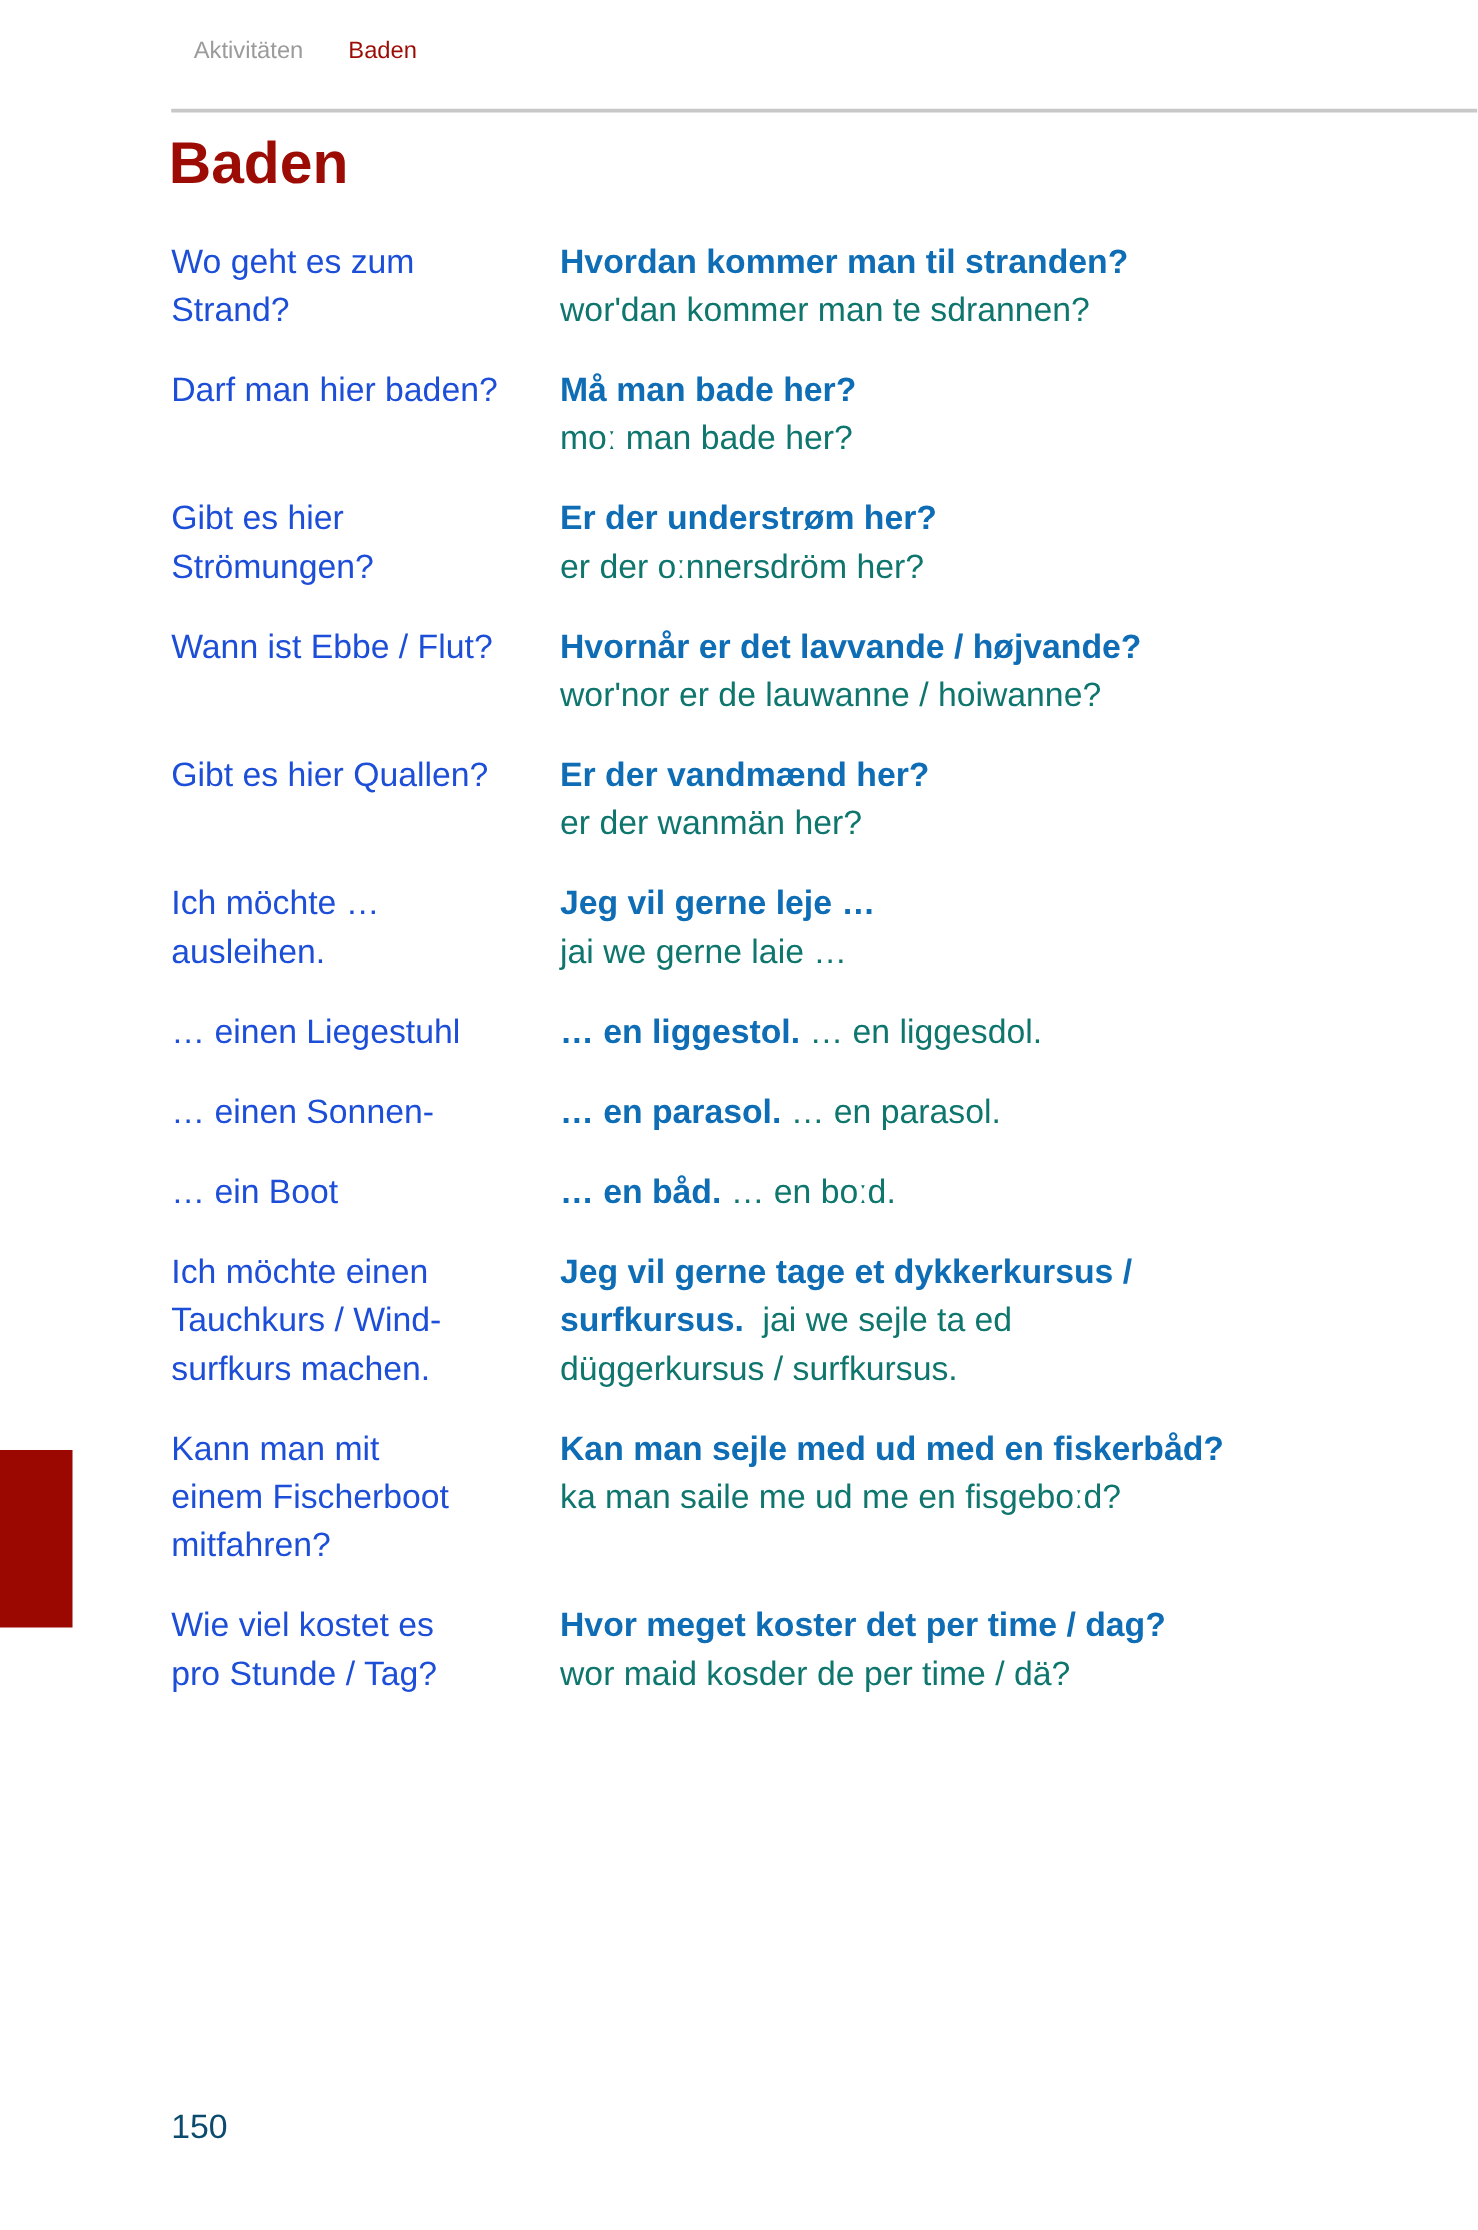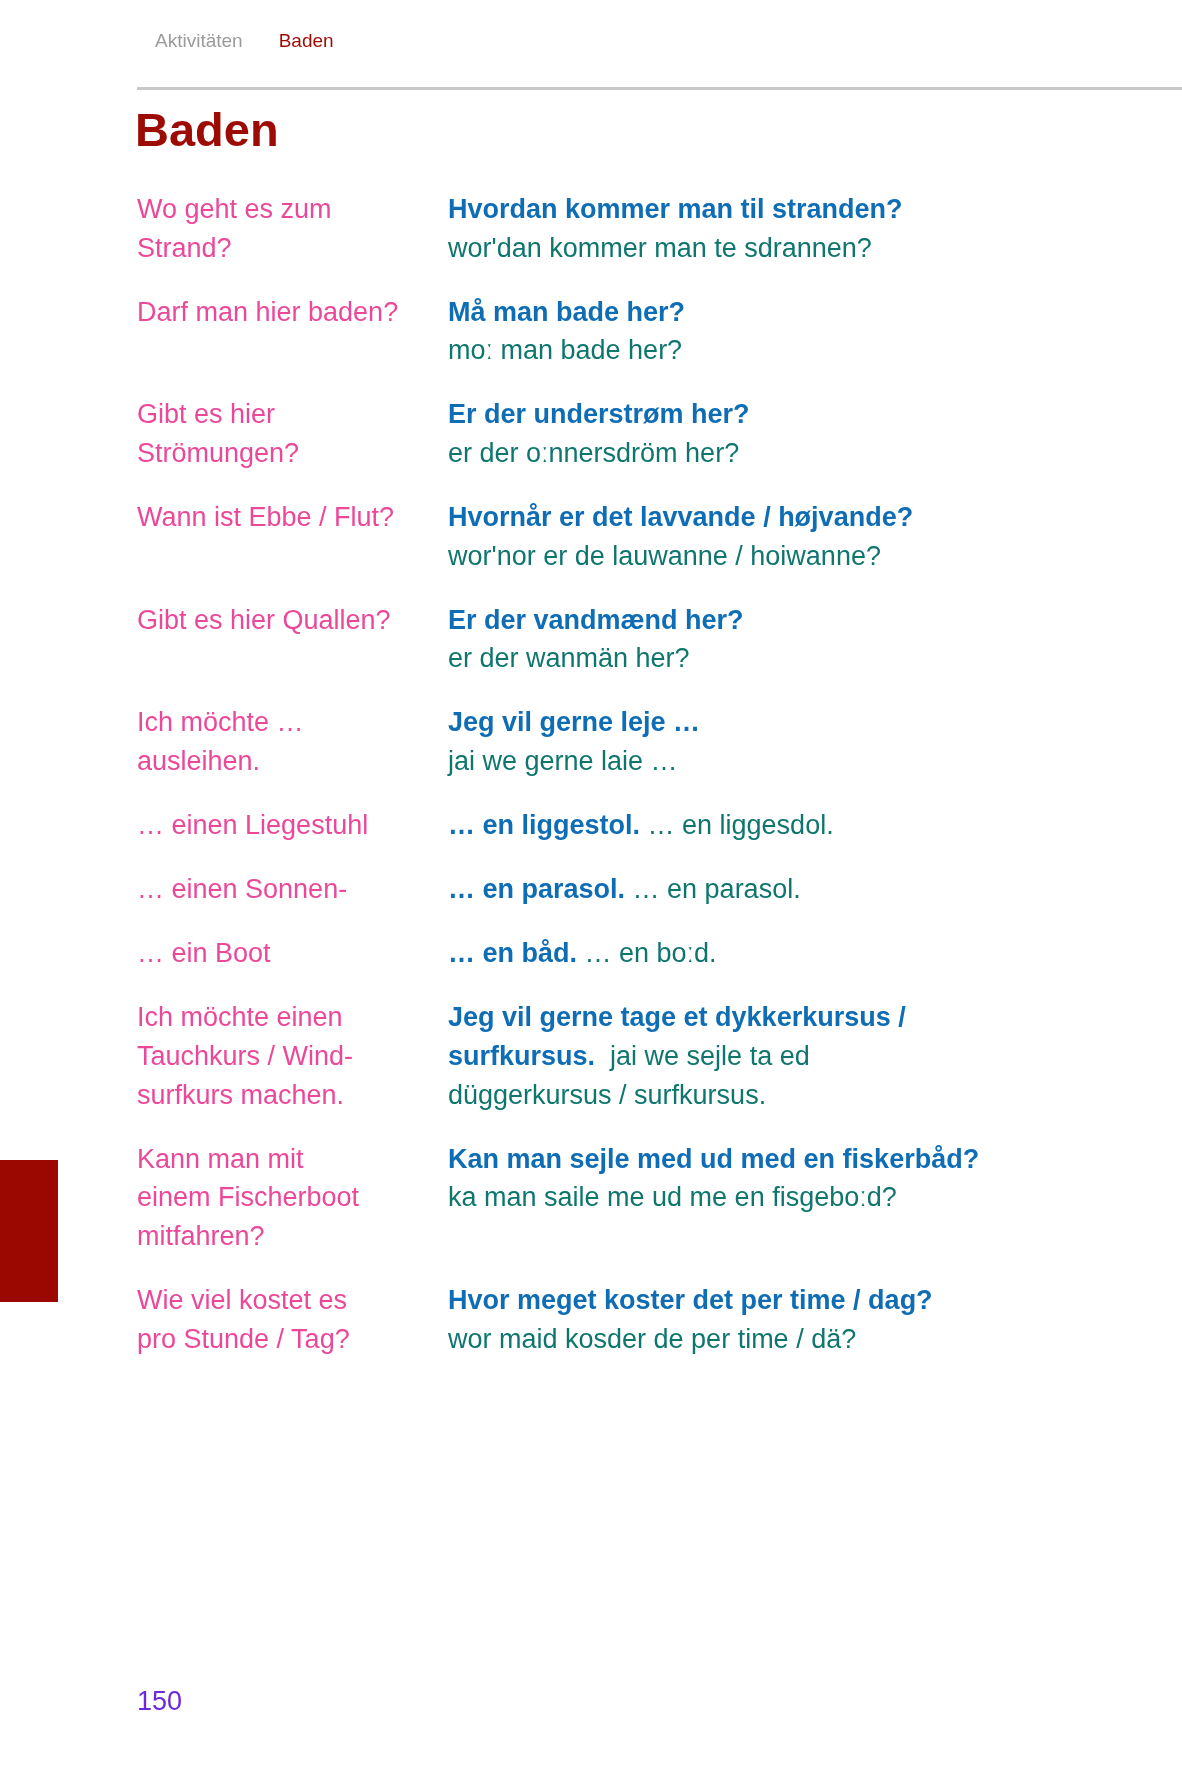--- a/index.html
+++ b/index.html
@@ -39,21 +39,21 @@
     color: #9c0c04;
     line-height: 1.15;
   }
   .phrase-list {
     position: absolute;
     left: 137px;
     top: 190px;
     width: 1010px;
   }
   .row { display: flex; margin-bottom: 25.5px; }
-  .col-de { width: 311px; flex: none; color: #ec4899; }
+  .col-de { width: 311px; flex: none; color: #1d4ed8; }
   .col-da { flex: 1; }
   .gline, .pline {
     font-size: 27px;
     line-height: 38.6px;
     white-space: pre;
   }
   .gline.indent { padding-left: 26px; }
   .seg-da { color: #0e6db5; font-weight: bold; }
   .seg-pr { color: #0f766e; }
   .tab-marker {
@@ -62,21 +62,21 @@
     top: 1160px;
     width: 58px;
     height: 142px;
     background: #9a0801;
   }
   .page-number {
     position: absolute;
     left: 137px;
     top: 1686px;
     font-size: 27px;
-    color: #6d28d9;
+    color: #0c4a6e;
   }
 </style>
 </head>
 <body>
 
 <div class="page">
 
   <div class="breadcrumb">
     <span class="bc-section">Aktivitäten</span><span class="bc-chapter">Baden</span>
   </div>

